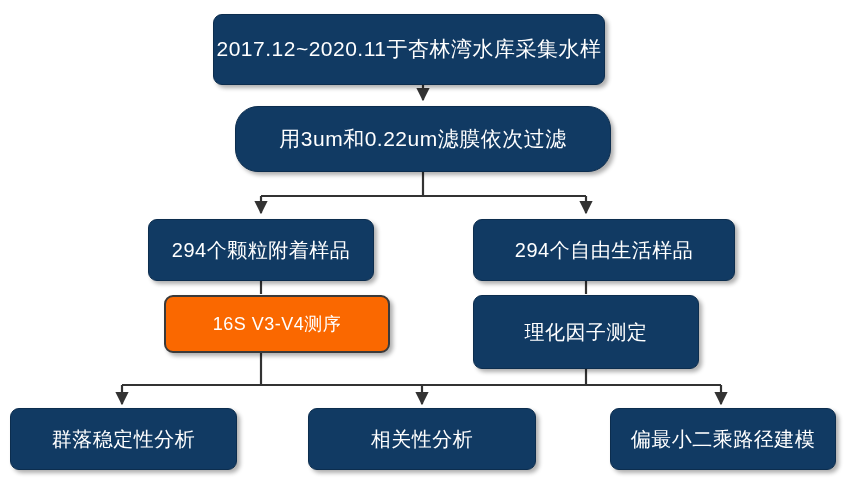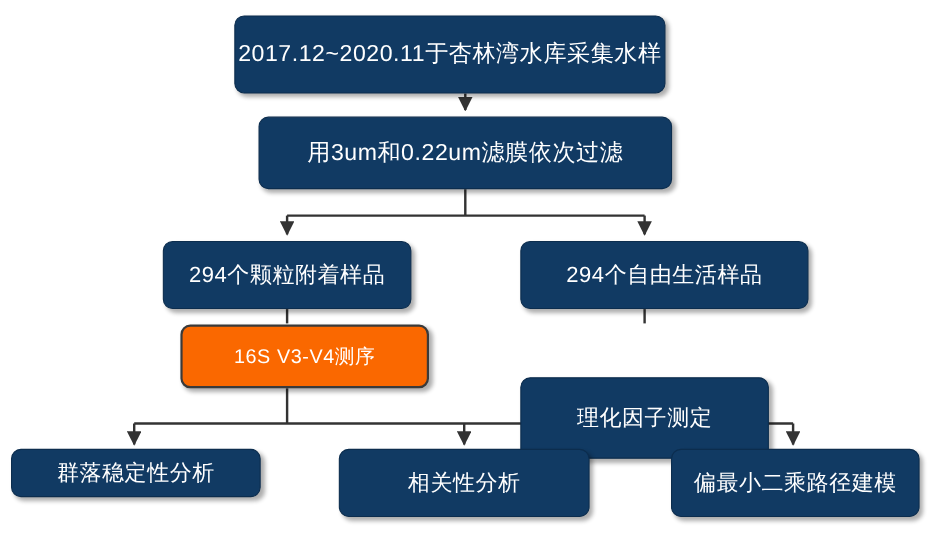--- a/index.html
+++ b/index.html
@@ -50,26 +50,26 @@
     border: 1px solid #0c2d4e;
   }
   .node-orange {
     background: #FA6800;
     border: 2px solid #3a3a3a;
     color: #ffffff;
   }
 
   
   #n-sampling      { left: 213px; top: 14px;  width: 392px; height: 71px;  font-size: 21px; }
-  #n-filter        { left: 235px; top: 106px; width: 376px; height: 66px;  font-size: 21px; }
+  #n-filter        { left: 235px; top: 106px; width: 376px; height: 66px;  font-size: 21px; border-radius: 23px; }
   #n-pa-samples    { left: 148px; top: 219px; width: 226px; height: 62px;  font-size: 20px; }
   #n-fl-samples    { left: 473px; top: 219px; width: 262px; height: 62px;  font-size: 20px; }
   #n-sequencing    { left: 164px; top: 295px; width: 226px; height: 58px;  font-size: 18px; }
-  #n-physchem      { left: 473px; top: 295px; width: 226px; height: 74px;  font-size: 20px; margin-top: 48px; }
-  #n-stability     { left: 10px;  top: 408px; width: 227px; height: 44px;  font-size: 20px; }
+  #n-physchem      { left: 473px; top: 295px; width: 226px; height: 74px;  font-size: 20px; }
+  #n-stability     { left: 10px;  top: 408px; width: 227px; height: 62px;  font-size: 20px; }
   #n-correlation   { left: 308px; top: 408px; width: 228px; height: 62px;  font-size: 20px; }
   #n-plspm         { left: 610px; top: 408px; width: 226px; height: 62px;  font-size: 20px; }
 </style>
 </head>
 <body>
 
 <div id="canvas">
 
   <svg id="connectors" viewBox="0 0 858 489" width="858" height="489" aria-hidden="true">
     <defs>

